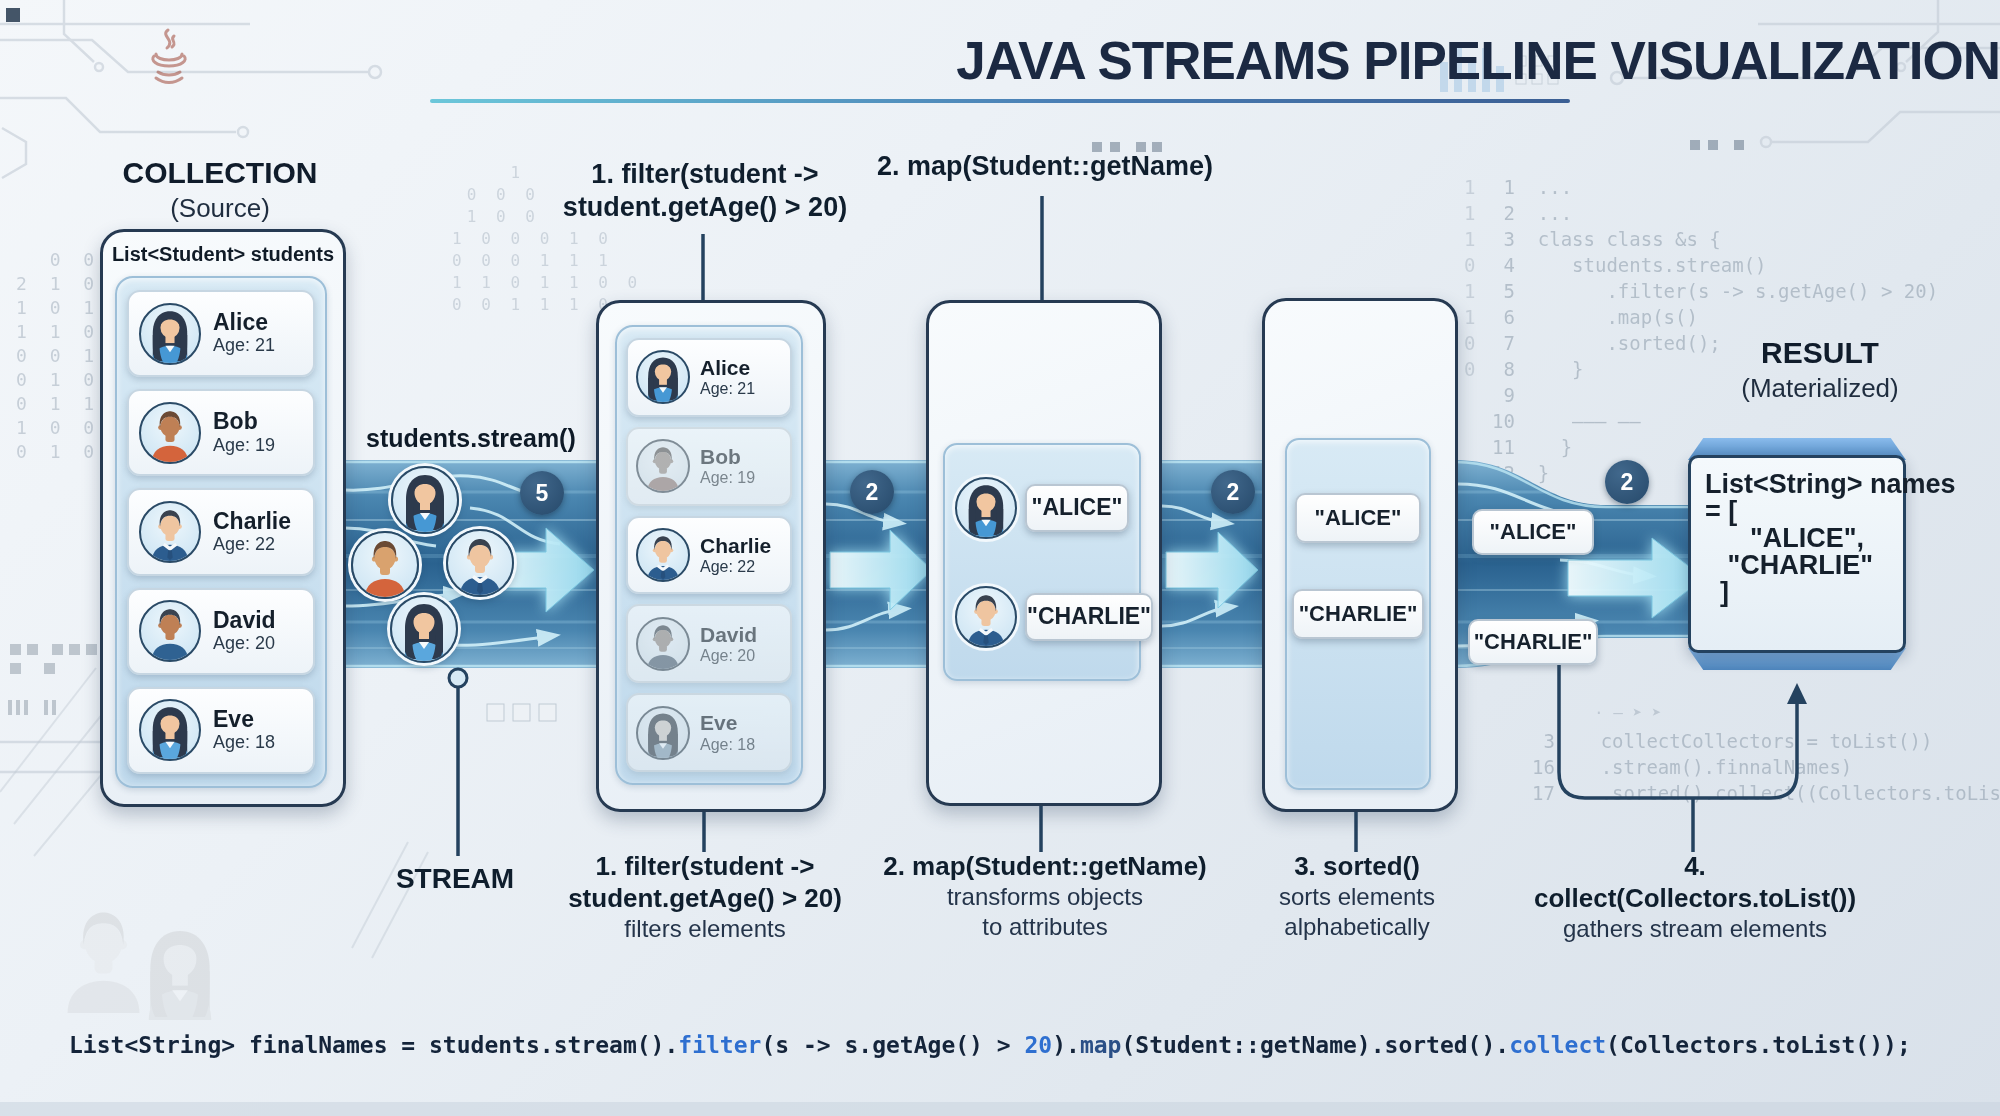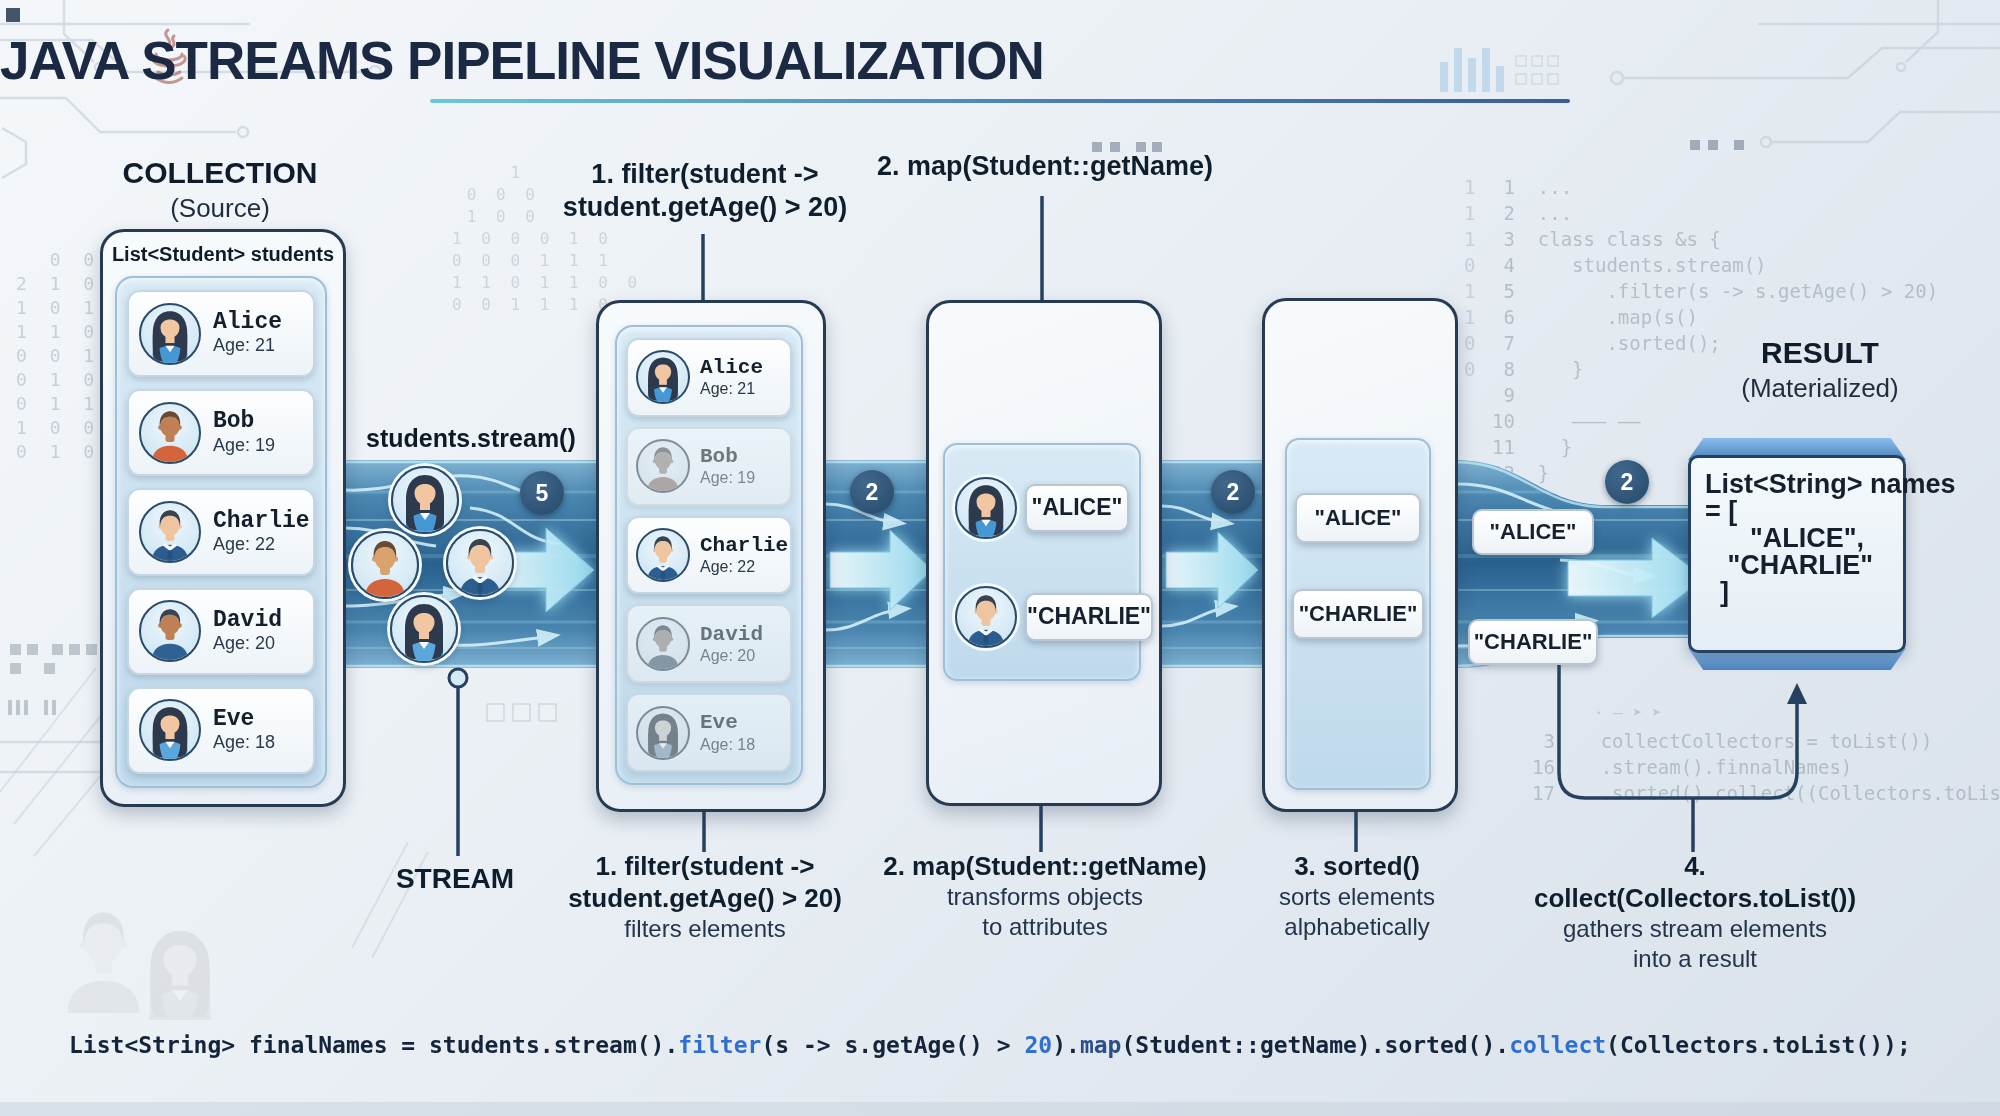--- a/index.html
+++ b/index.html
@@ -3,42 +3,42 @@
 <meta charset="utf-8">
 <style>
   html,body{margin:0;padding:0;background:#e8edf2;}
   .stage{
     position:relative;width:2000px;height:1116px;overflow:hidden;
     font-family:"Liberation Sans",sans-serif;
     background:linear-gradient(135deg,#f4f7fa 0%,#ecf1f6 35%,#e1e8ef 70%,#d9e1ea 100%);
   }
   .abs{position:absolute;}
   
-  .title{left:0;right:0;top:30px;text-align:left;font-size:53px;font-weight:bold;
+  .title{left:0;right:0;top:30px;text-align:right;font-size:53px;font-weight:bold;
     letter-spacing:-1px;color:#1b2942;z-index:2;}
   .title-underline{left:430px;top:99px;width:1140px;height:4px;border-radius:2px;
     background:linear-gradient(90deg,#6cc7da,#4a7fb5 55%,#3b5f94);z-index:2;}
   .java-icon{left:146px;top:26px;opacity:.55;z-index:1;}
   
   .sec-head{text-align:center;color:#101c2b;z-index:2;}
   .sec-head .h1{font-size:30px;font-weight:bold;}
   .sec-head .h2{font-size:26px;font-weight:normal;color:#1f2d3f;margin-top:3px;}
   
   .obox{border:3px solid #263a52;border-radius:24px;z-index:2;
     background:linear-gradient(160deg,#f8fbfd,#e7eef5);
     box-shadow:0 8px 18px rgba(40,60,90,.28);}
   .obox .box-title{text-align:center;font-size:20px;font-weight:bold;color:#101b27;margin-top:11px;}
   .ipanel{position:absolute;border:2px solid #9dbfd8;border-radius:18px;
     background:linear-gradient(180deg,#d8eaf5,#bfd9ec);
     box-shadow:inset 0 2px 6px rgba(255,255,255,.7),0 2px 6px rgba(60,90,120,.2);}
   .cards{display:flex;flex-direction:column;box-sizing:border-box;}
   .s-card{display:flex;align-items:center;border:2px solid #c6d6e2;border-radius:13px;
     background:linear-gradient(180deg,#fdfeff,#edf3f8);
     box-shadow:0 3px 6px rgba(50,75,100,.22);}
-  .s-card .nm{font-weight:bold;color:#141f2b;line-height:1.1;font-family:Liberation Mono, monospace;}
+  .s-card .nm{font-weight:bold;color:#141f2b;line-height:1.1;}
   .s-card .ag{color:#2a3a4a;line-height:1.2;}
   .faded{filter:grayscale(.75);opacity:.55;}
   .av{border-radius:50%;border:2px solid #2a4a66;overflow:hidden;flex-shrink:0;
     background:radial-gradient(circle at 50% 35%,#eef7fc 0%,#d3e8f5 70%,#bcd9ec 100%);}
   
   .step-label{font-size:27px;font-weight:bold;color:#0f1e2d;text-align:center;line-height:33px;z-index:2;}
   .step-desc{font-size:24px;font-weight:normal;color:#24344a;line-height:30px;}
   .src-call{font-size:25px;font-weight:bold;color:#0e1a27;z-index:2;}
   
   .pill{position:relative;background:linear-gradient(180deg,#ffffff,#eef3f7);
@@ -513,19 +513,18 @@
     <div class="step-desc">
       <div>sorts elements</div>
       <div>alphabetically</div>
     </div>
   </div>
 
   <div class="abs step-label" style="left:1525px;top:850px;width:340px;font-size:26px;line-height:32px;">
     <div>4. collect(Collectors.toList())</div>
     <div class="step-desc">
       <div>gathers stream elements</div>
-      <div>into a result</div>
     </div>
   </div>
 
   <div class="abs code-line"><span style="color: rgb(20, 36, 58);">List&lt;String&gt; finalNames = students.stream().</span><span style="color: rgb(46, 111, 208);">filter</span><span style="color: rgb(20, 36, 58);">(s -&gt; s.getAge() &gt; </span><span style="color: rgb(46, 111, 208);">20</span><span style="color: rgb(20, 36, 58);">).</span><span style="color: rgb(42, 79, 134);">map</span><span style="color: rgb(20, 36, 58);">(Student::getName).sorted().</span><span style="color: rgb(46, 111, 208);">collect</span><span style="color: rgb(20, 36, 58);">(Collectors.toList());</span></div>
 
 </div>
 
 </body></html>

